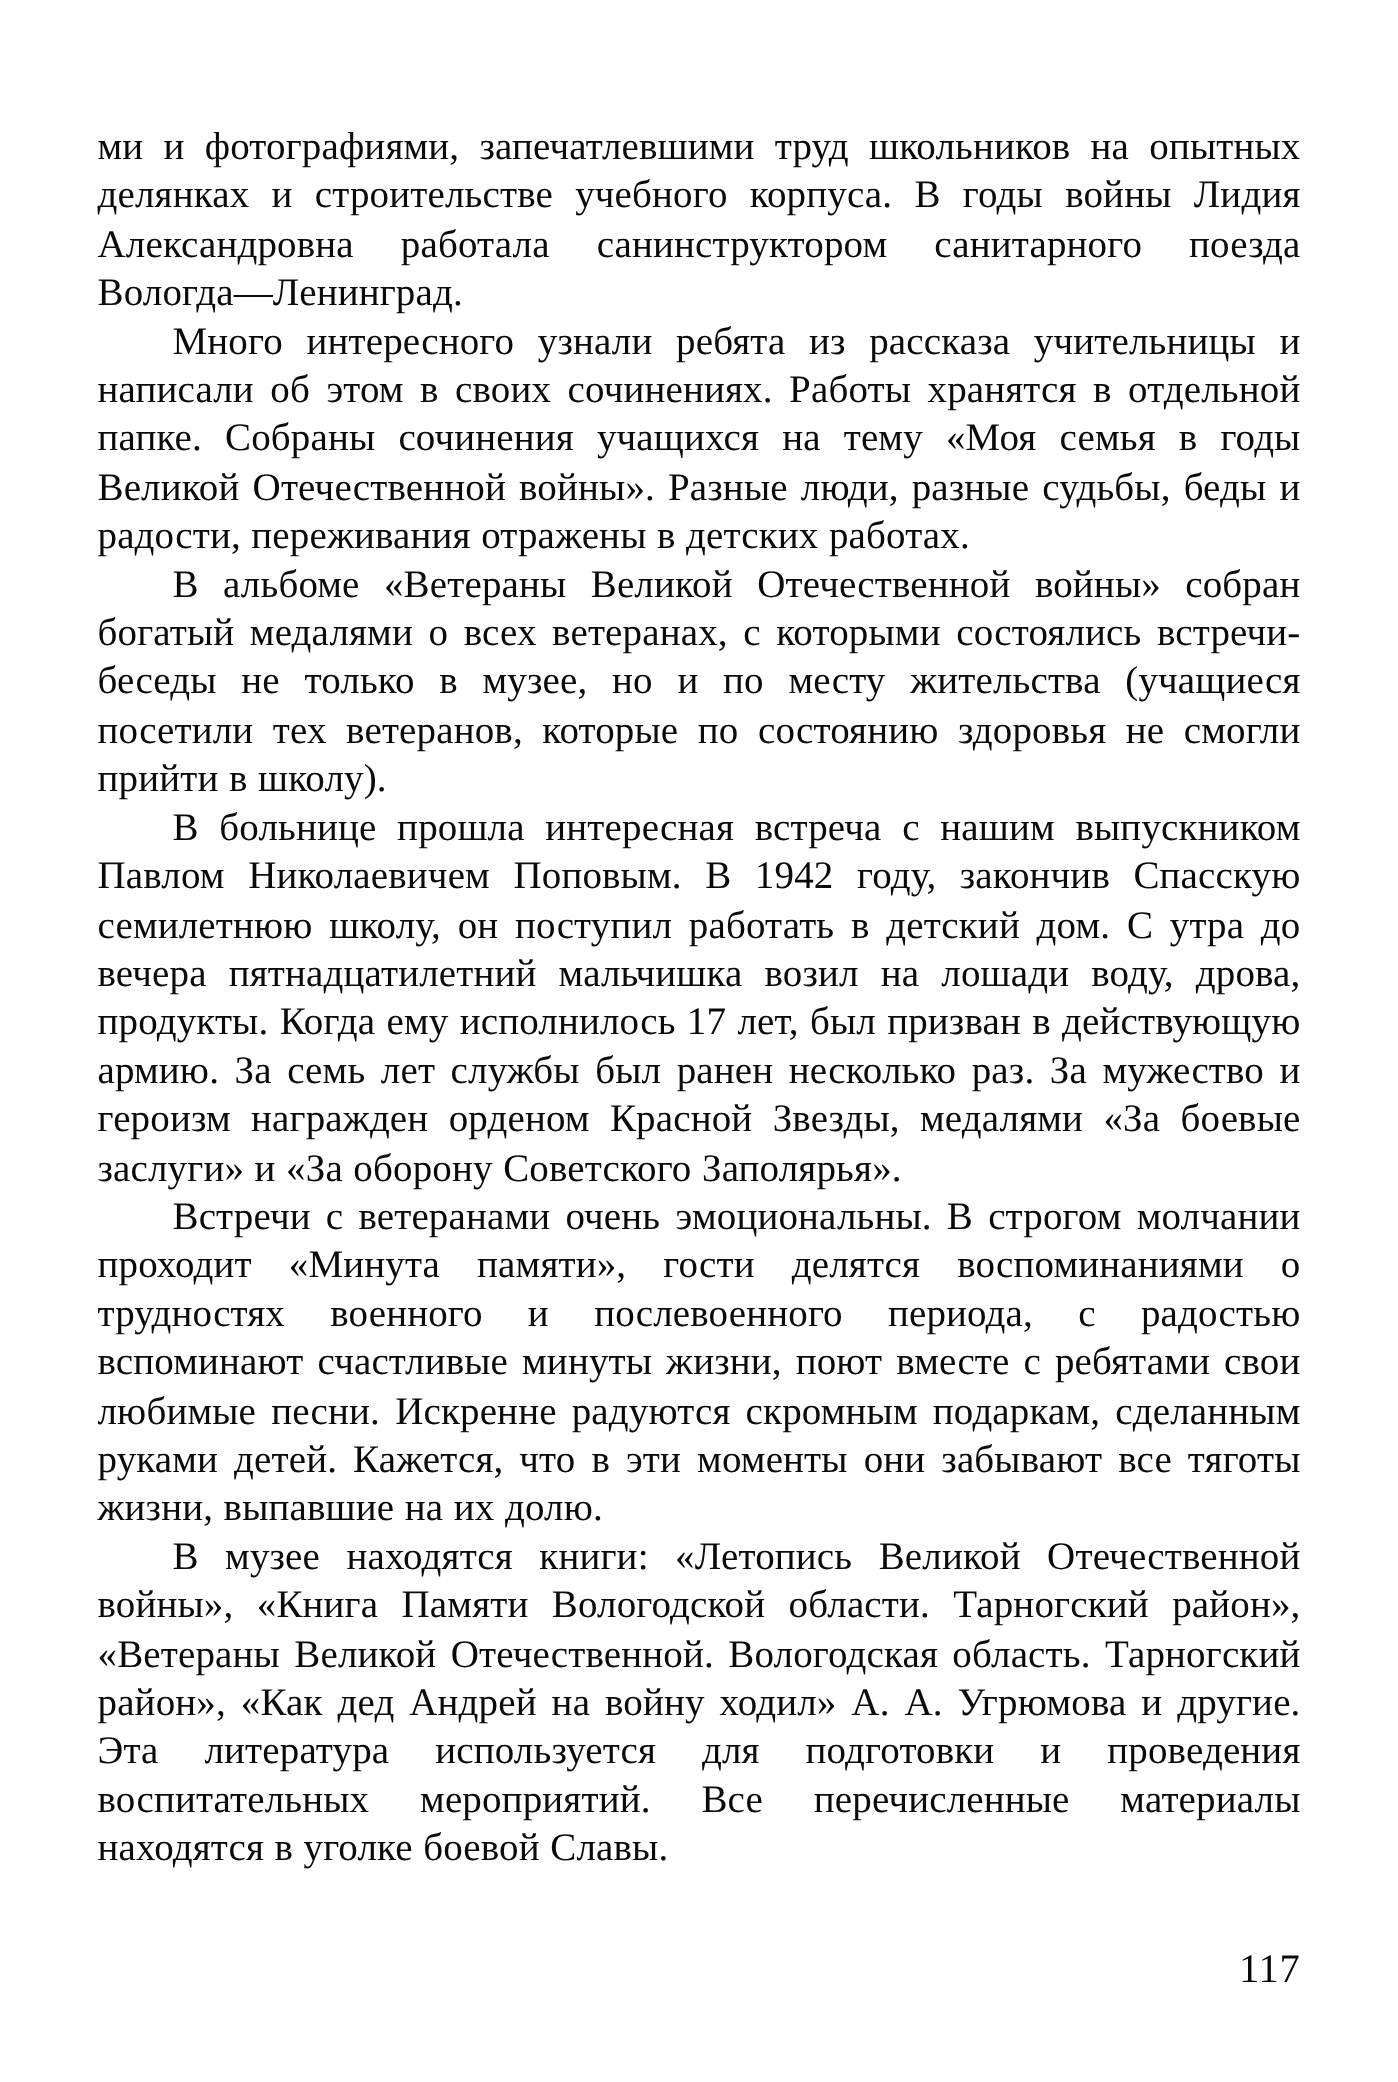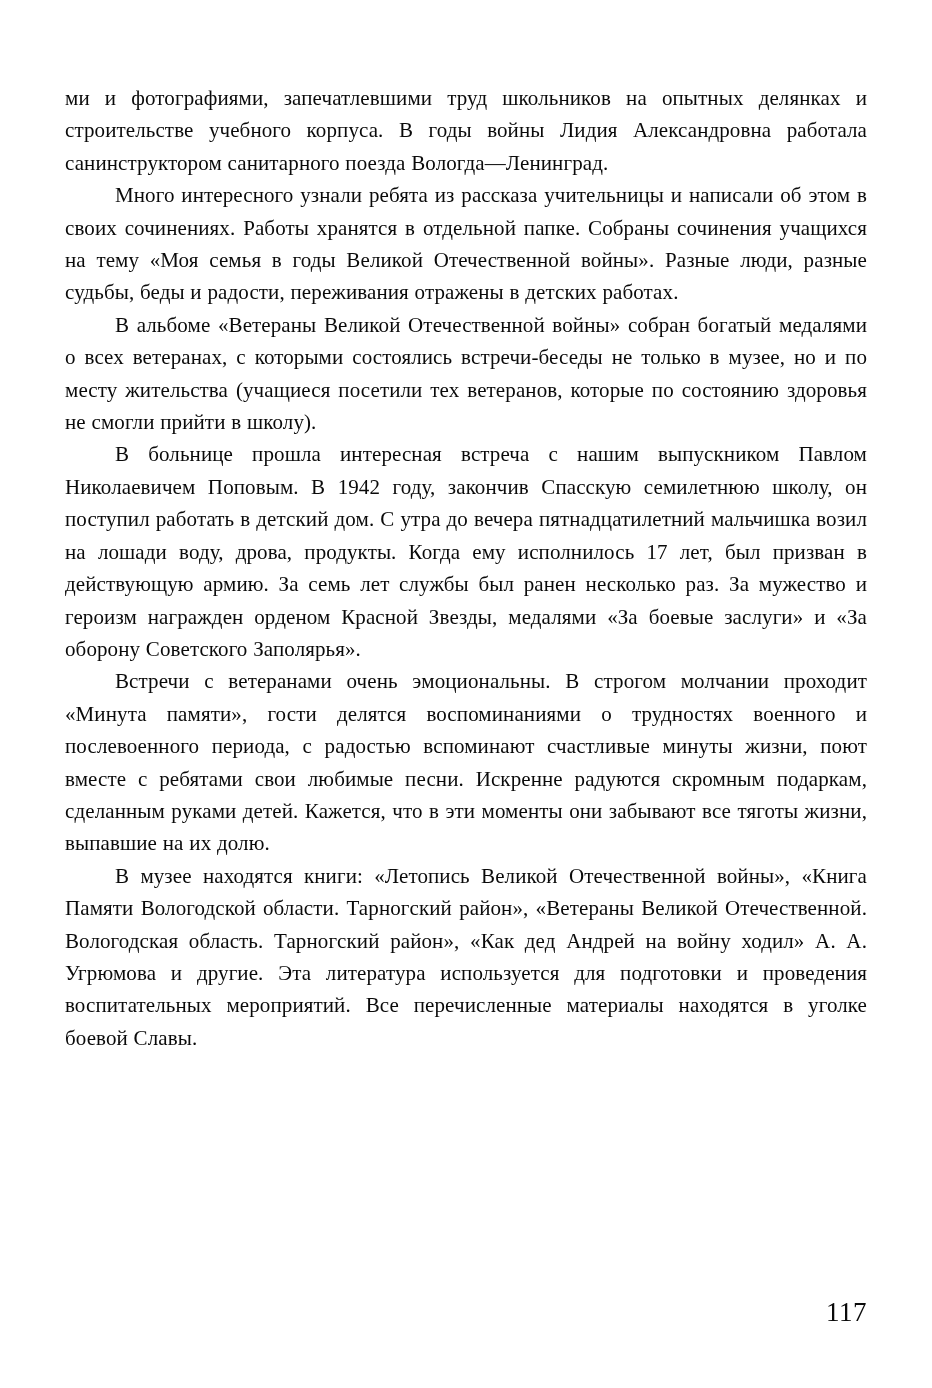--- a/index.html
+++ b/index.html
@@ -19,21 +19,21 @@
     color: #0a0a0a;
   }
   .text-column {
     position: absolute;
     left: 65px;
     top: 82px;
     width: 802px;
   }
   .para {
     margin: 0;
-    font-size: 21px;
+    font-size: 26px;
     line-height: 32.4px;
     text-align: justify;
     text-indent: 50px;
     hyphens: manual;
     letter-spacing: 0.1px;
     word-spacing: 0.4px;
     -webkit-font-smoothing: none;
   }
   .para.no-indent {
     text-indent: 0;

